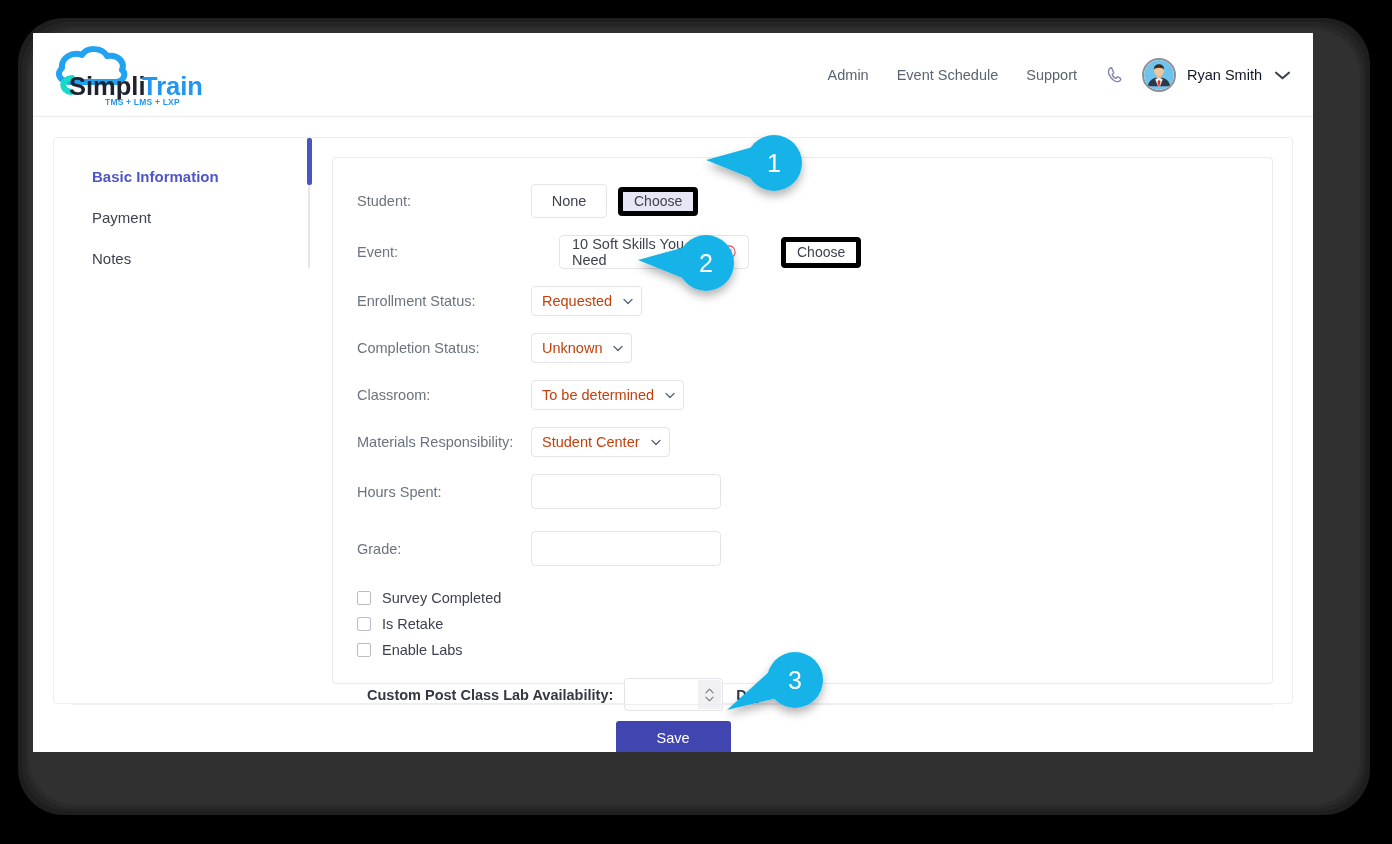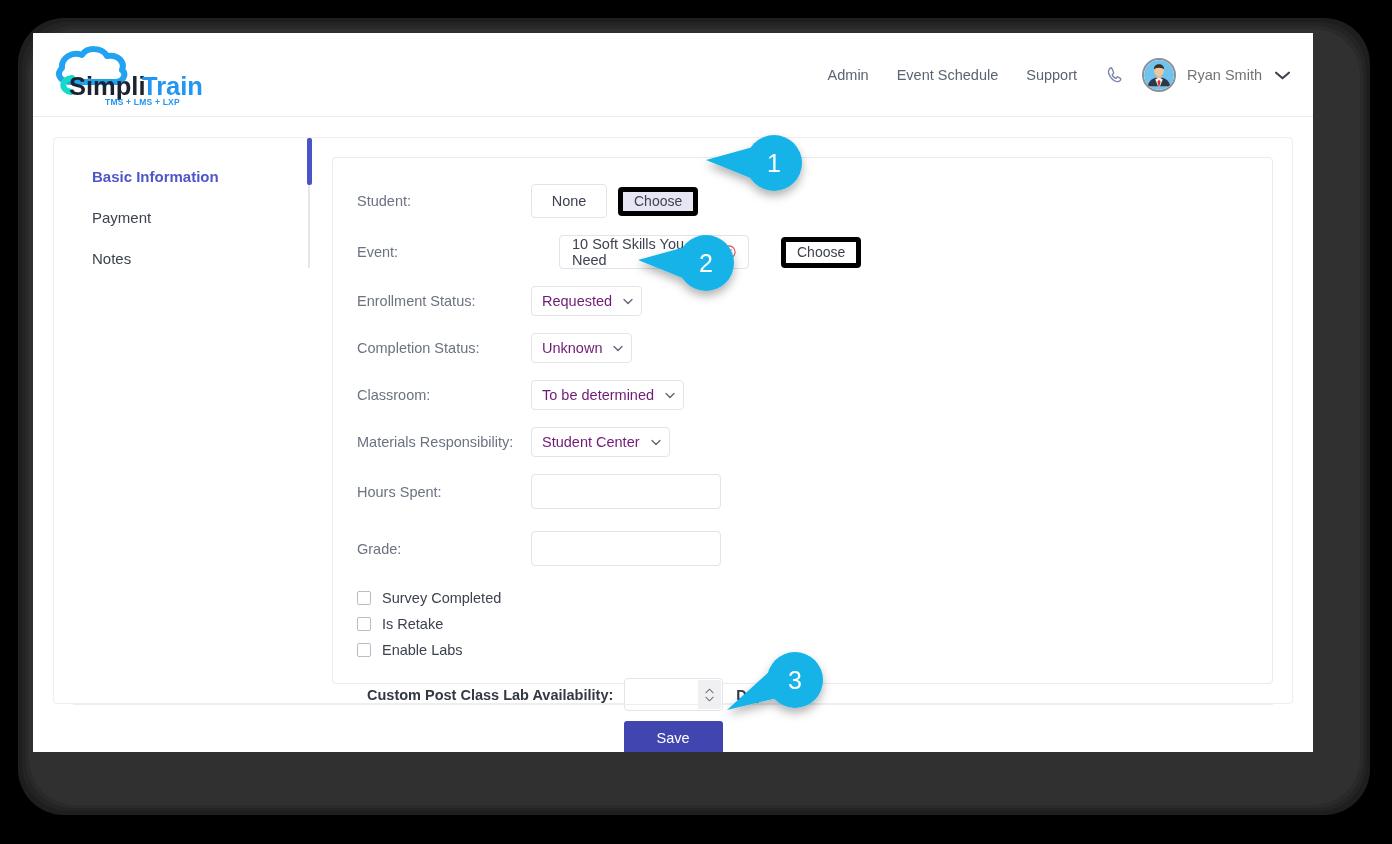--- a/index.html
+++ b/index.html
@@ -98,21 +98,21 @@
     width: 34px; height: 34px;
     border-radius: 50%;
     overflow: hidden;
     border: 2px solid #8c9099;
     flex: 0 0 auto;
     cursor: pointer;
   }
   .avatar svg { display: block; }
   .user-name {
     font-size: 14.5px;
-    color: #737373;
+    color: #0f172a;
     padding-left: 11px;
     white-space: nowrap;
     cursor: pointer;
   }
   .caret {
     padding: 0 4px 0 12px;
     cursor: pointer;
     display: flex;
     align-items: center;
   }
@@ -228,21 +228,21 @@
   }
 
   .clear-ico { margin-left: auto; display:flex; align-items:center; cursor:pointer; }
 
   .sel {
     height: 30px;
     border: 1px solid #e2e4ea;
     border-radius: 4px;
     background: #fff;
     font-size: 14.5px;
-    color: #701a75;
+    color: #c2410c;
     display: flex;
     align-items: center;
     padding: 0 8px 0 10px;
     cursor: pointer;
     white-space: nowrap;
   }
   .sel .chev { margin-left: 11px; display: flex; align-items: center; }
 
   
   .cbrow {
@@ -314,21 +314,21 @@
   .savebar {
     position: relative;
     margin: 0 20px;
     border-top: 1px solid #ededf2;
     height: 66px;
     display: flex;
     align-items: center;
     justify-content: center;
   }
   .btn-save {
-    width: 99px;
+    width: 115px;
     height: 33px;
     background: #4145b0;
     border: none;
     border-radius: 3px;
     color: #ffffff;
     font-size: 14.5px;
     font-family: "Liberation Sans", sans-serif;
     cursor: pointer;
   }
 

